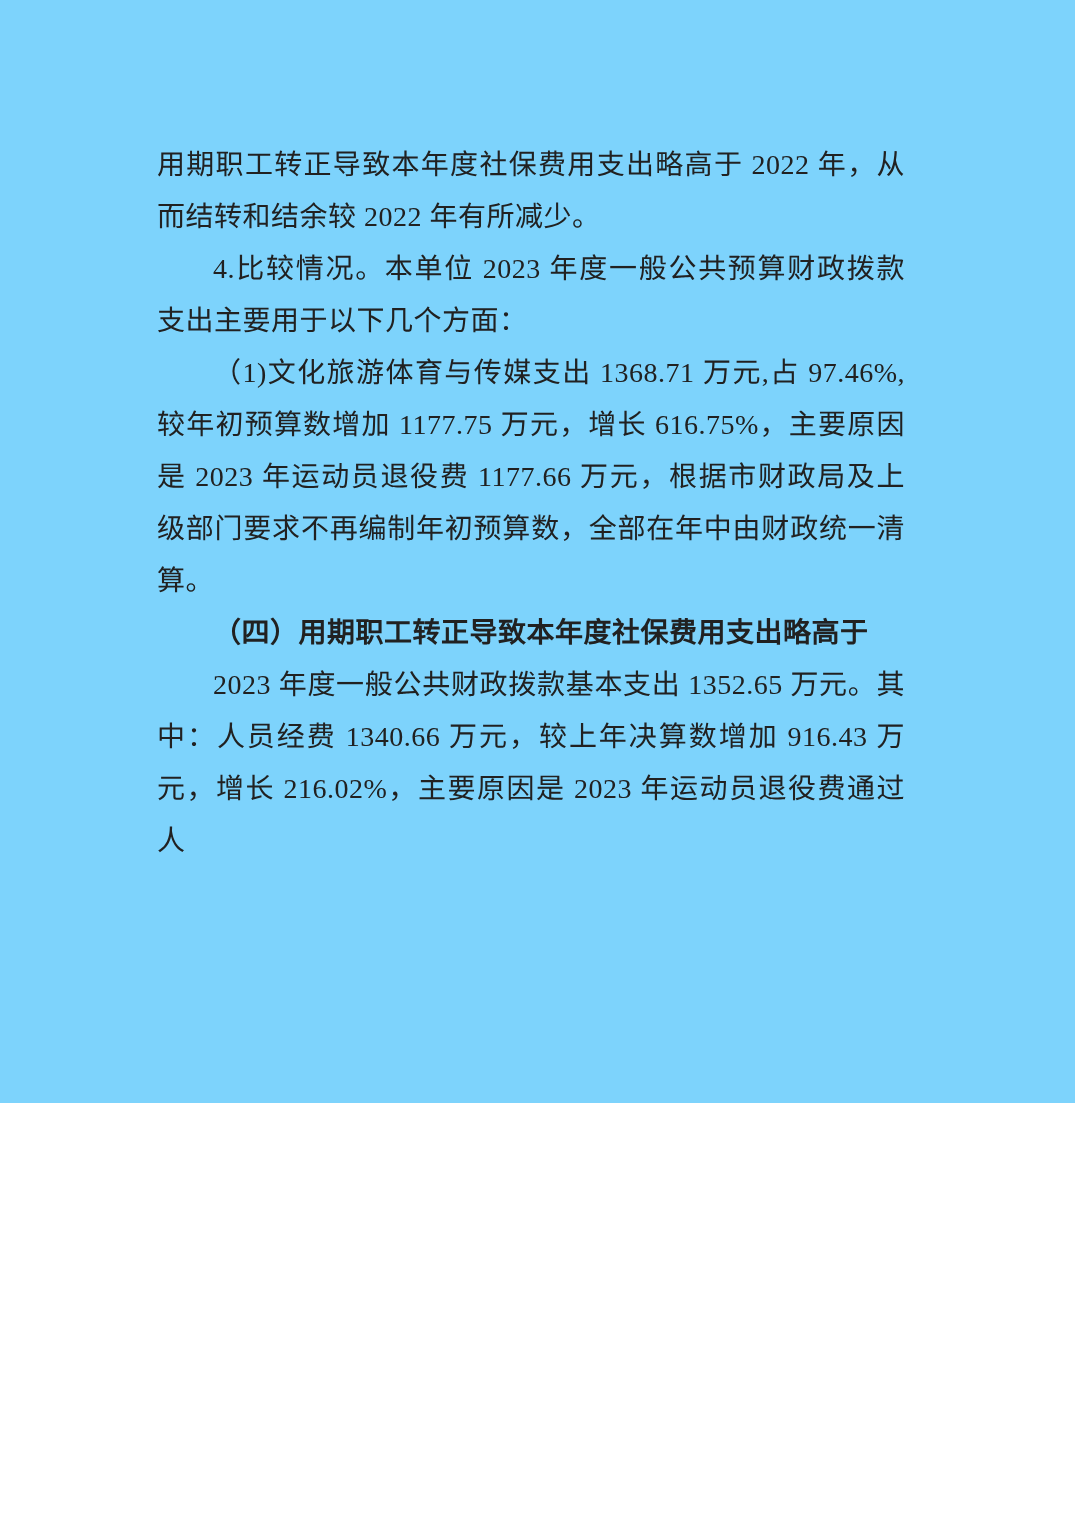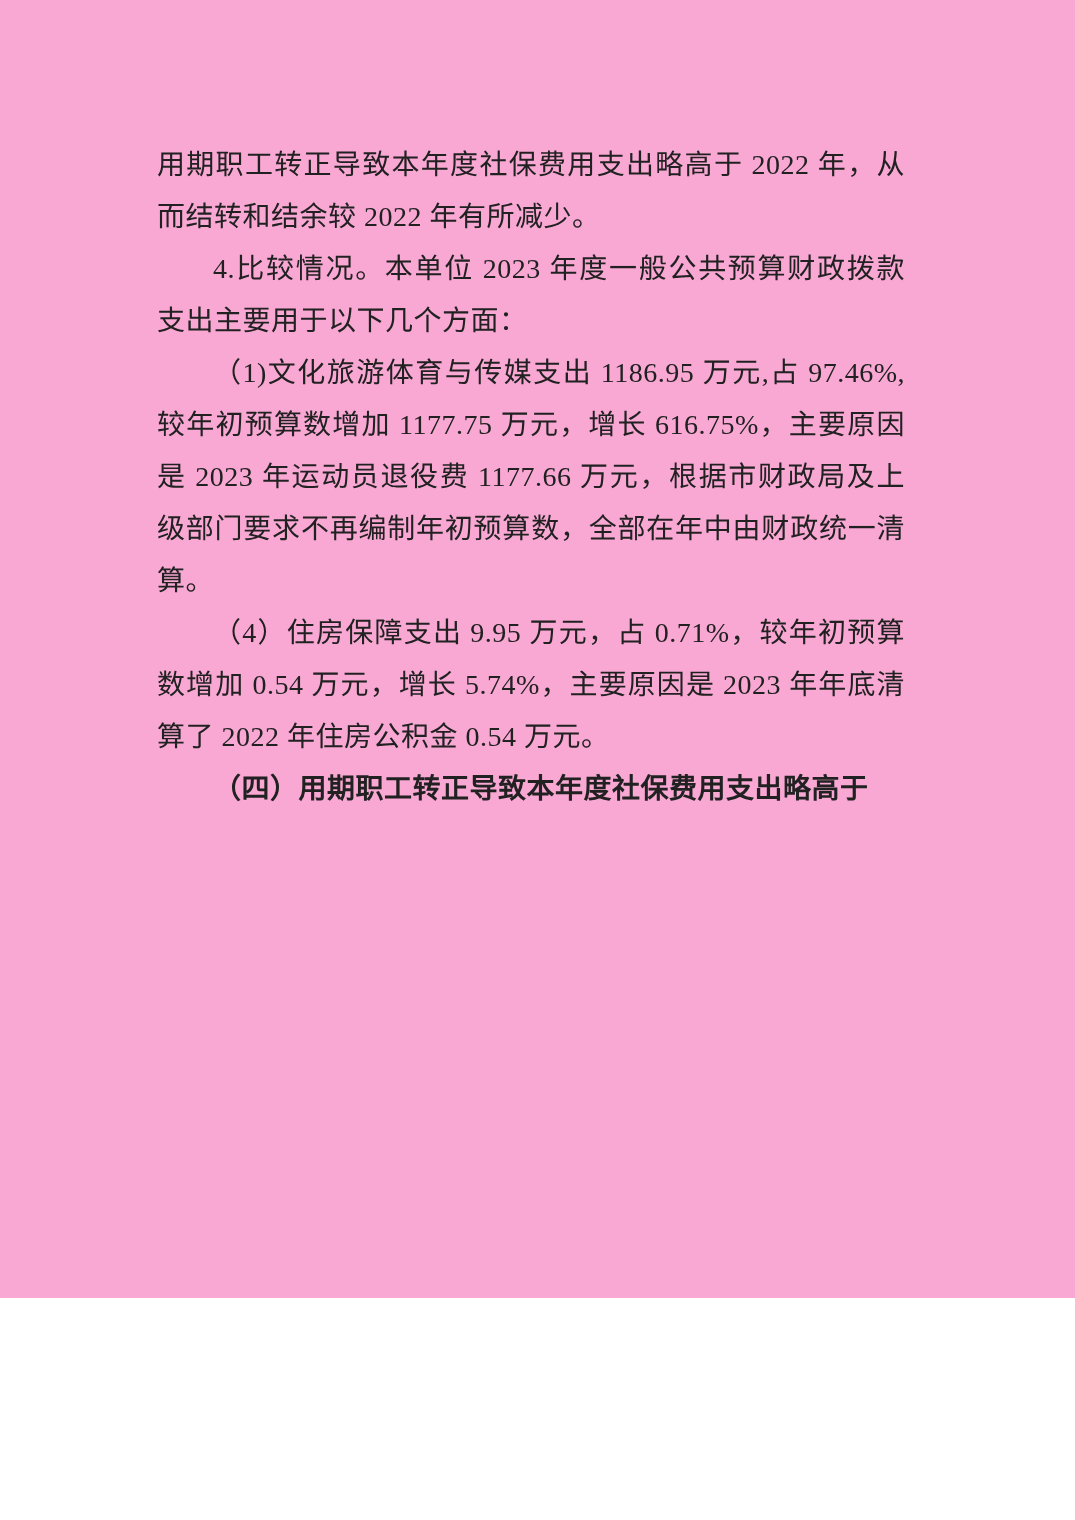--- a/index.html
+++ b/index.html
@@ -3,22 +3,22 @@
 <meta charset="utf-8">
 <style>
   html, body {
     margin: 0;
     padding: 0;
     background: #ffffff;
   }
   .page {
     position: relative;
     width: 1075px;
-    height: 1298px;
-    background: #f9a8d4;
+    height: 1103px;
+    background: #7dd3fc;
     overflow: hidden;
     font-family: "Liberation Serif", "DejaVu Serif", serif;
     color: #212121;
   }
   .doc-body {
     position: absolute;
     left: 157px;
     top: 139px;
     width: 748px;
   }
@@ -50,19 +50,19 @@
     color: #2a2a2a;
   }
 </style>
 </head>
 <body>
 
 <div class="page">
   <div class="doc-body">
     <p class="para">用期职工转正导致本年度社保费用支出略高于 2022 年，从而结转和结余较 2022 年有所减少。</p>
     <p class="para indent">4.比较情况。本单位 2023 年度一般公共预算财政拨款支出主要用于以下几个方面：</p>
-    <p class="para indent">（1)文化旅游体育与传媒支出 1186.95 万元,占 97.46%,较年初预算数增加 1177.75 万元，增长 616.75%，主要原因是 2023 年运动员退役费 1177.66 万元，根据市财政局及上级部门要求不再编制年初预算数，全部在年中由财政统一清算。</p>
-    <p class="para indent">（4）住房保障支出 9.95 万元，占 0.71%，较年初预算数增加 0.54 万元，增长 5.74%，主要原因是 2023 年年底清算了 2022 年住房公积金 0.54 万元。</p>
+    <p class="para indent">（1)文化旅游体育与传媒支出 1368.71 万元,占 97.46%,较年初预算数增加 1177.75 万元，增长 616.75%，主要原因是 2023 年运动员退役费 1177.66 万元，根据市财政局及上级部门要求不再编制年初预算数，全部在年中由财政统一清算。</p>
     <p class="para indent heading">（四）用期职工转正导致本年度社保费用支出略高于</p>
+    <p class="para indent">2023 年度一般公共财政拨款基本支出 1352.65 万元。其中：人员经费 1340.66 万元，较上年决算数增加 916.43 万元，增长 216.02%，主要原因是 2023 年运动员退役费通过人</p>
   </div>
 
   <div class="page-footer">- 4 -</div>
 </div>
 
 </body></html>

